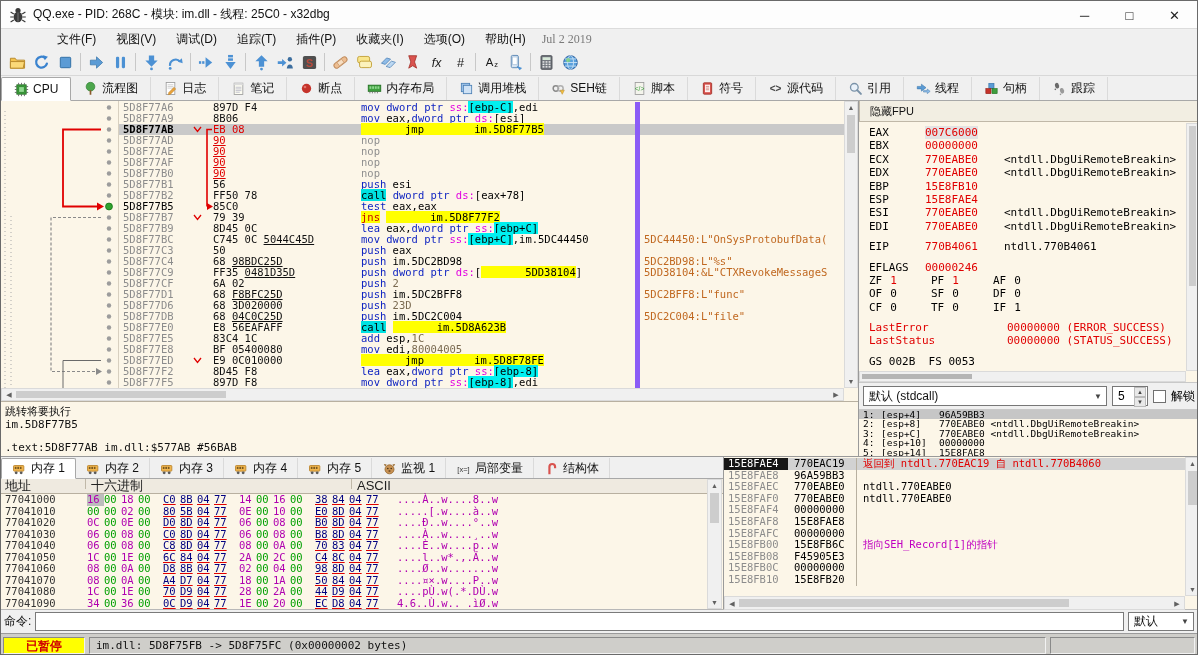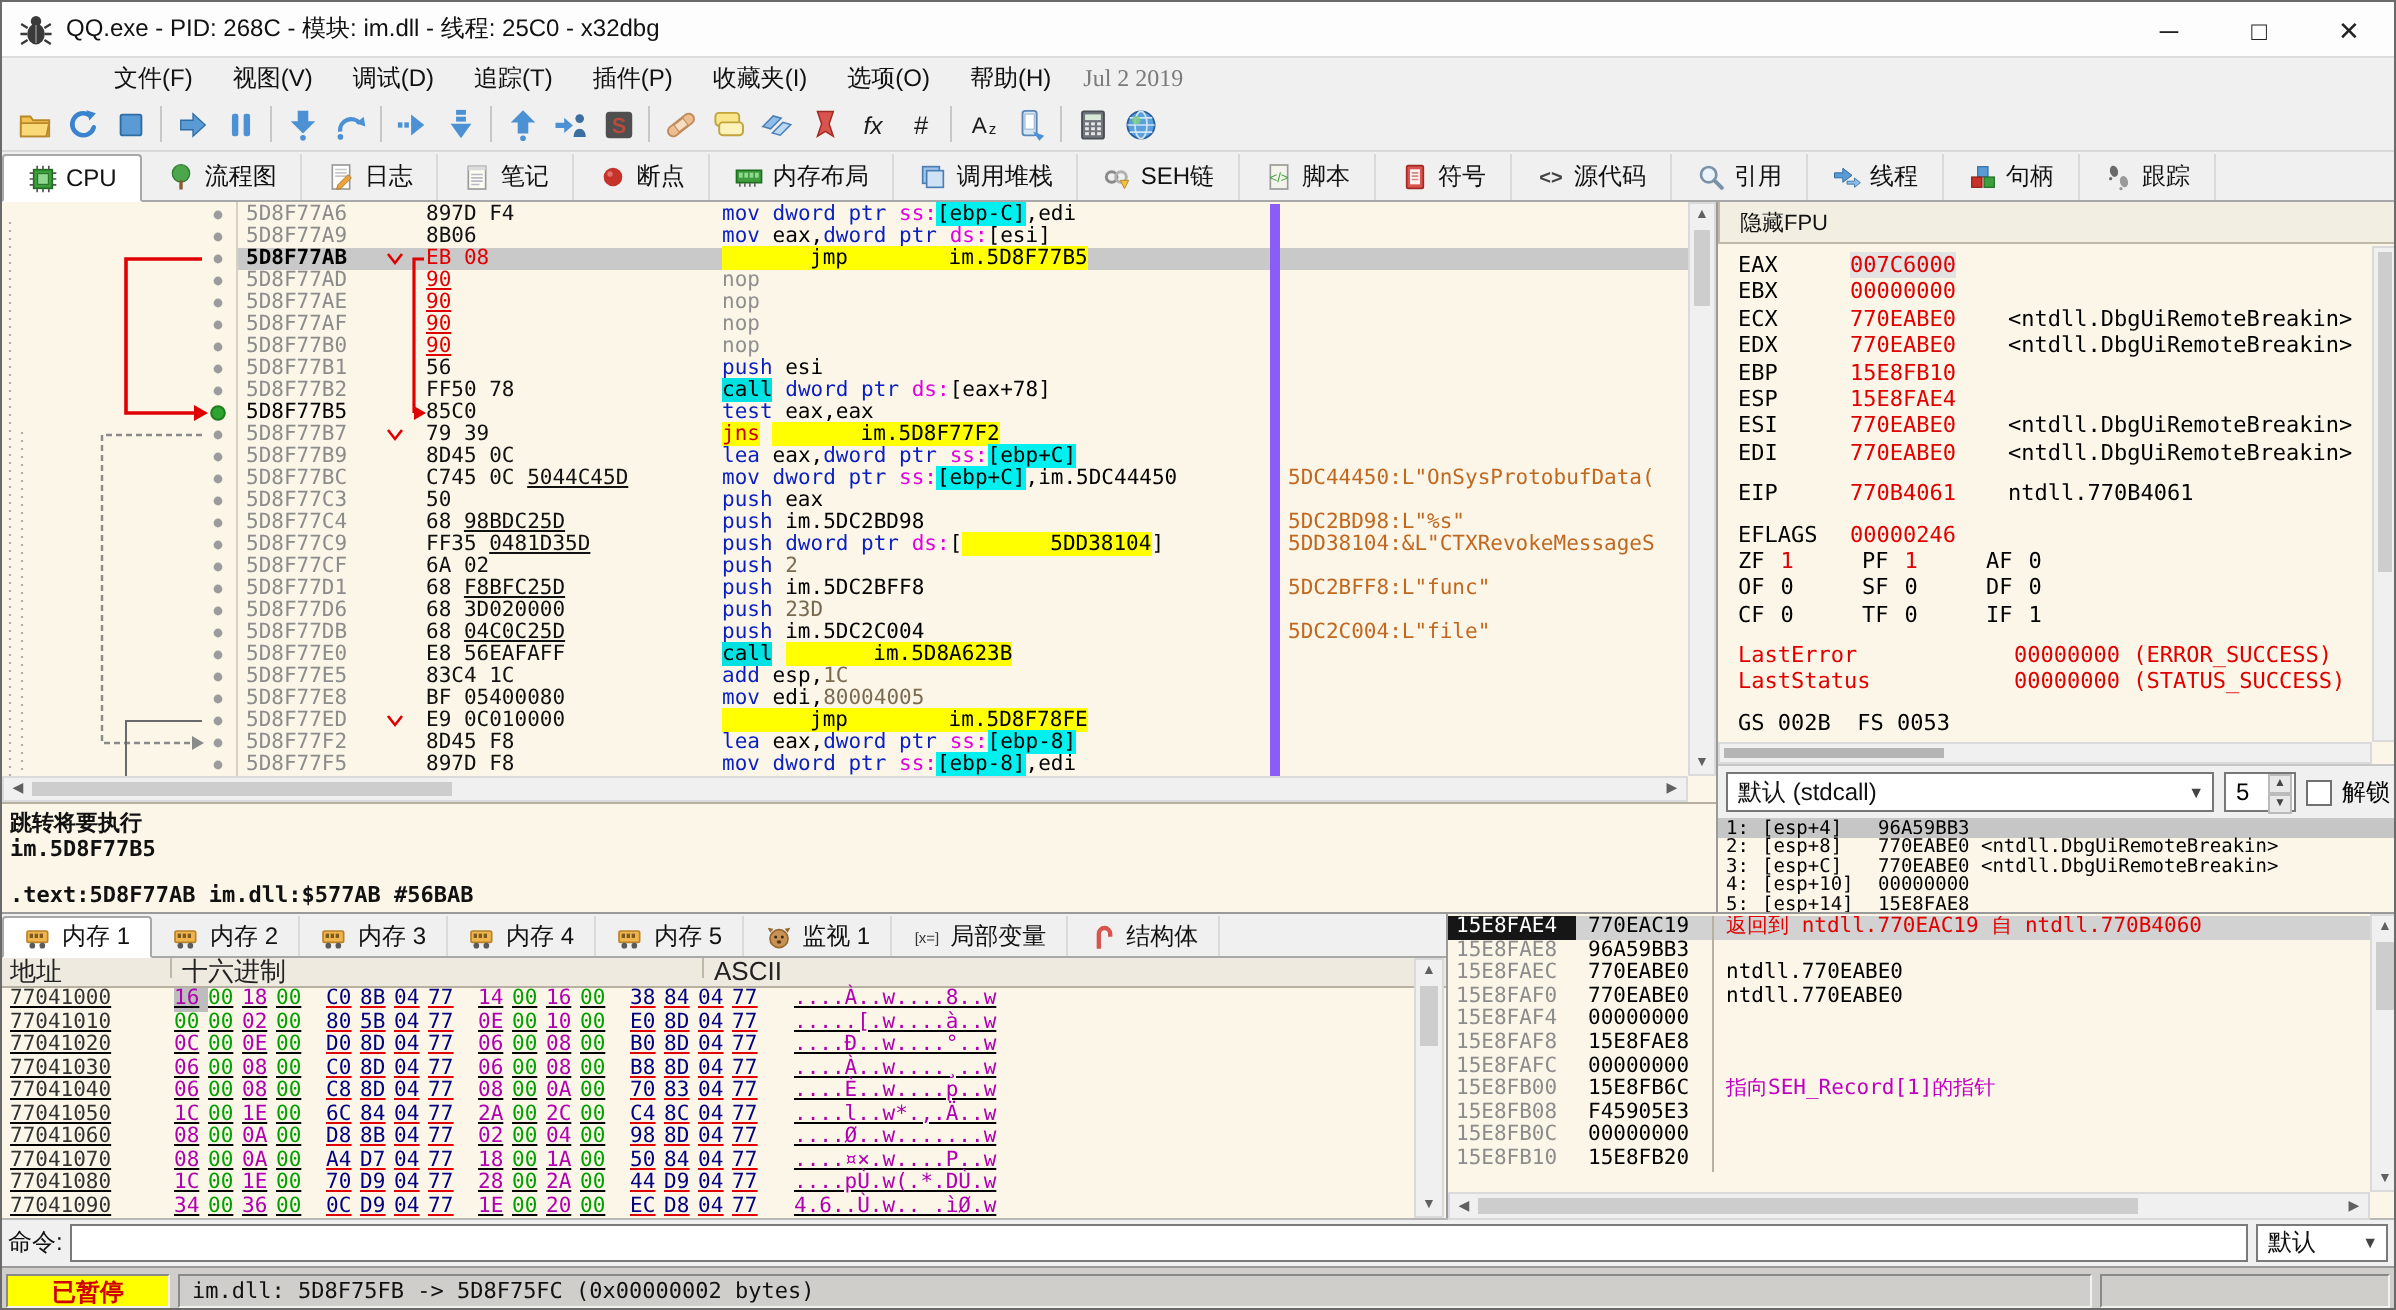--- a/index.html
+++ b/index.html
@@ -69,21 +69,21 @@
   .gutterline { position:absolute; left:117px; top:0; width:1px; height:287px; background:#D8D0C0; }
 
   
   .sb { position:absolute; background:#F0F0F0; border:1px solid #DADADA; z-index:4; }
   .sb .thumb { position:absolute; background:#CDCDCD; }
   .sb .arr { position:absolute; color:#606060; font-size:7px; line-height:11px; width:100%; text-align:center; }
   #disasm-vscroll { left:843px; top:0; width:14px; height:287px; }
   #disasm-hscroll { left:0; top:287px; width:843px; height:13px; }
   #disasm-info { position:absolute; left:0; top:300px; width:857px; height:55px; background:#FCF6E8;
                  border-top:1px solid #B8B0A0; font-family:"DejaVu Sans Mono",monospace; font-size:11px;
-                 color:#111; padding:3px 0 0 4px; line-height:13px;font-weight:bold; }
+                 color:#111; padding:3px 0 0 4px; line-height:13px; }
   #disasm-info .l3 { margin-top:10px; }
 
   
   #reg-pane { position:absolute; left:857px; top:0; width:341px; height:355px; background:#FCF6E8;
               border-left:1px solid #9A9A9A; }
   #fpu-bar { position:absolute; left:0; top:0; width:100%; height:21px; background:#F2EEE2;
              border:1px solid #C0B8A8; border-top:none; font-size:11px; color:#111;
              display:flex; align-items:center; padding-left:10px; }
   #reg-lines { position:absolute; left:0; top:22px; width:327px; height:248px; overflow:hidden;
                font-family:"DejaVu Sans Mono",monospace; font-size:11px; padding:3px 0 0 10px; }
@@ -129,21 +129,21 @@
   .mtab svg { width:15px; height:15px; }
   .mtab.active { background:#FFFFFF; border:1px solid #A8A8A8; border-bottom:1px solid #FFF;
                  margin-bottom:-1px; height:21px; border-radius:2px 2px 0 0; }
   #mem-header { position:absolute; left:0; top:22px; width:100%; height:15px; background:#EFEAE0;
                 border-bottom:1px solid #B8B0A0; font-size:13px; color:#222; }
   #mem-header span { position:absolute; top:0; line-height:14px; }
   #mh-addr { left:4px; } #mh-hex { left:90px; } #mh-ascii { left:356px; }
   .mh-sep { position:absolute; top:2px; width:1px; height:10px; background:#C0B8A8; }
   #mem-rows { position:absolute; left:0; top:37px; width:706px; }
   .mrow { display:flex; height:11.5px; line-height:11.5px; font-family:"DejaVu Sans Mono",monospace;
-          font-size:10.5px; white-space:pre;text-decoration:underline; }
+          font-size:10.5px; white-space:pre; }
   .m-addr { width:86px; padding-left:4px; flex:none; color:#333; }
   .mb { width:17px; flex:none; color:#B000B0; }
   .mb.z { color:#00A000; }
   .mb.ptr { color:#000080; text-decoration:underline; text-decoration-color:#E00000; }
   .mb.gap { margin-left:8px; }
   .mb.selb { background:#BDBDBD; }
   .m-ascii { margin-left:14px; color:#B000B0; }
   #mem-vscroll { left:706px; top:22px; width:15px; height:130px; }
 
   #stack-pane { position:absolute; left:722px; top:0; width:476px; height:153px; background:#FCF6E8;

